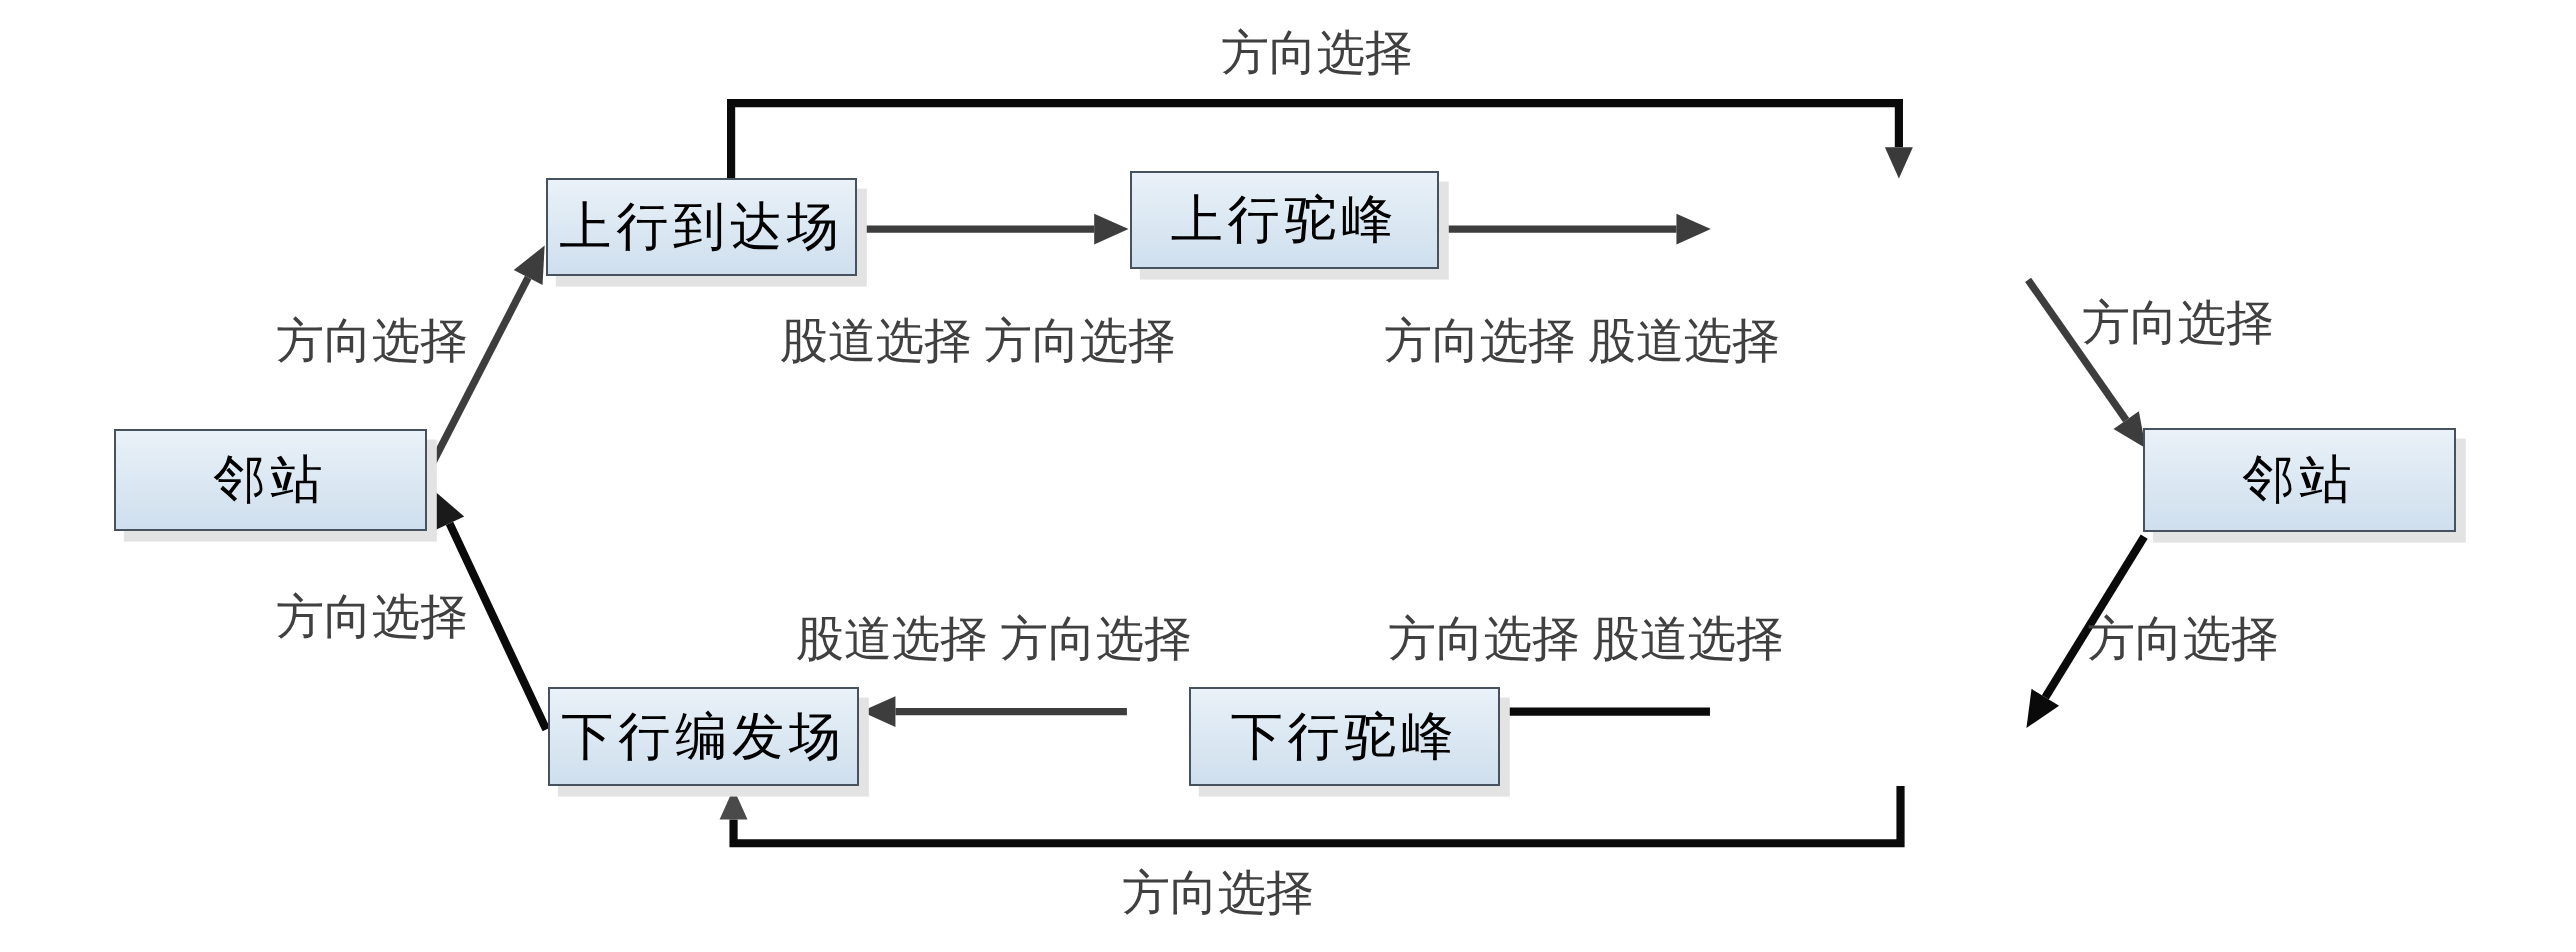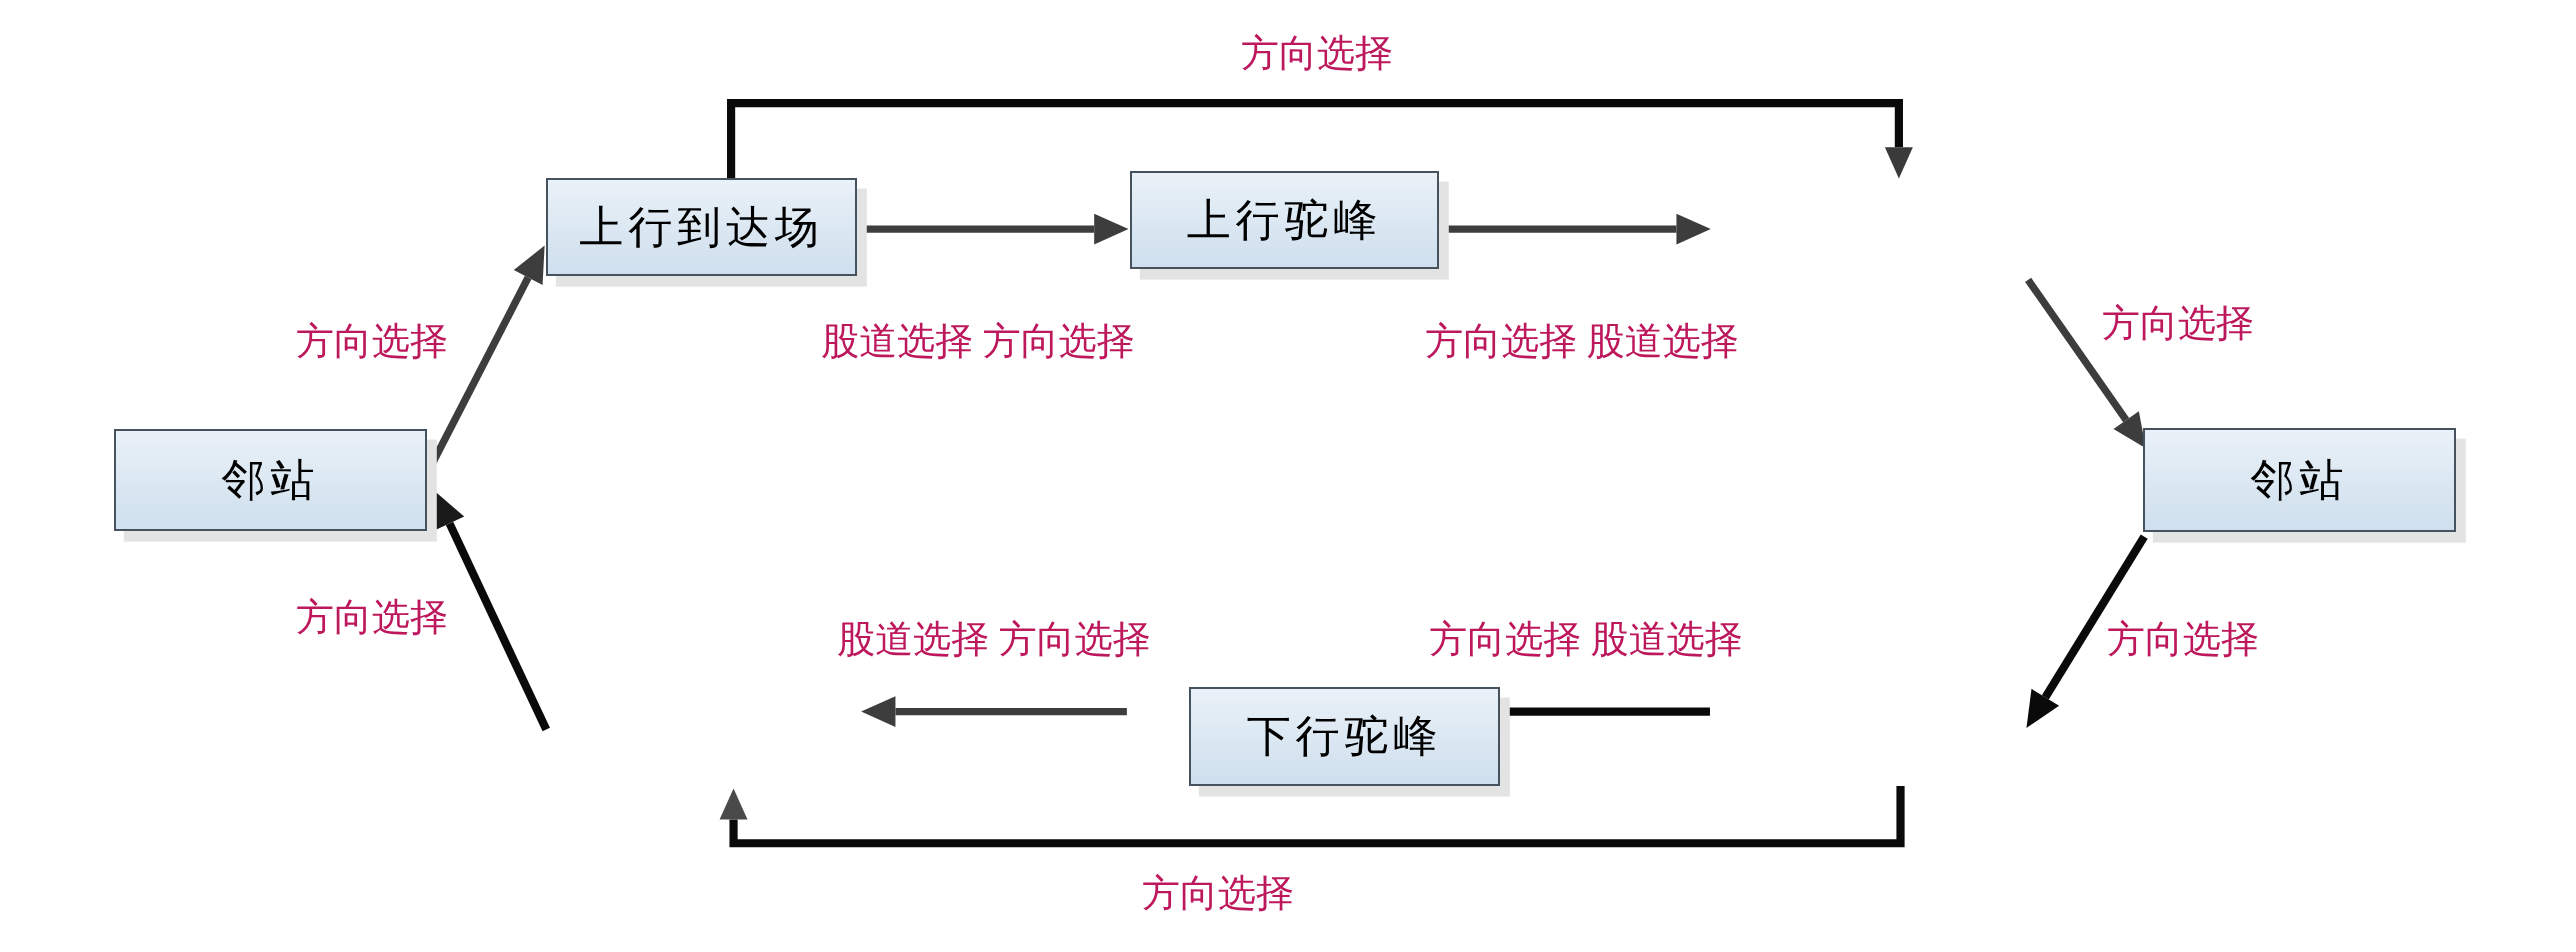--- a/index.html
+++ b/index.html
@@ -20,31 +20,31 @@
   }
   .node {
     position: absolute;
     box-sizing: border-box;
     background: linear-gradient(180deg, #eaf1f8 0%, #dde9f3 45%, #cfdfee 100%);
     border: 2.5px solid #46525e;
     box-shadow: 9.8px 10.6px 0 #e3e3e3;
     display: flex;
     align-items: center;
     justify-content: center;
-    font-size: 44px;
+    font-size: 52px;
     color: #000000;
     letter-spacing: 4.9px;
     z-index: 2;
     text-align: center;
   }
   .edge-label {
     position: absolute;
     transform: translate(-50%, -50%);
-    font-size: 38px;
-    color: #be185d;
+    font-size: 48px;
+    color: #404040;
     white-space: nowrap;
     z-index: 3;
     text-align: center;
   }
 </style>
 </head>
 <body>
 
 <div id="canvas" style="background: rgb(255, 255, 255);">
   <svg id="connector-layer" xmlns="http://www.w3.org/2000/svg" viewBox="0 0 3150 1165">
@@ -75,20 +75,23 @@
     </div>
     <div class="node" style="left: 546px; top: 178px; width: 311px; height: 98px;">
       <span>上行到达场</span>
     </div>
     <div class="node" style="left: 1130px; top: 171px; width: 309px; height: 98px;">
       <span>上行驼峰</span>
     </div>
     <div class="node" style="left: 2143px; top: 428px; width: 313px; height: 104px;">
       <span>邻站</span>
     </div>
+    <div class="node" style="left: 548px; top: 687px; width: 311px; height: 99px;">
+      <span>下行编发场</span>
+    </div>
     <div class="node" style="left: 1189px; top: 687px; width: 311px; height: 99px;">
       <span>下行驼峰</span>
     </div>
     <div class="edge-label" style="left: 1317px; top: 53px;">方向选择</div>
     <div class="edge-label" style="left: 372px; top: 341px;">方向选择</div>
     <div class="edge-label" style="left: 978px; top: 341px;">股道选择 方向选择</div>
     <div class="edge-label" style="left: 1582px; top: 341px;">方向选择 股道选择</div>
     <div class="edge-label" style="left: 2178px; top: 323px;">方向选择</div>
     <div class="edge-label" style="left: 2183px; top: 639px;">方向选择</div>
     <div class="edge-label" style="left: 1586px; top: 639px;">方向选择 股道选择</div>

